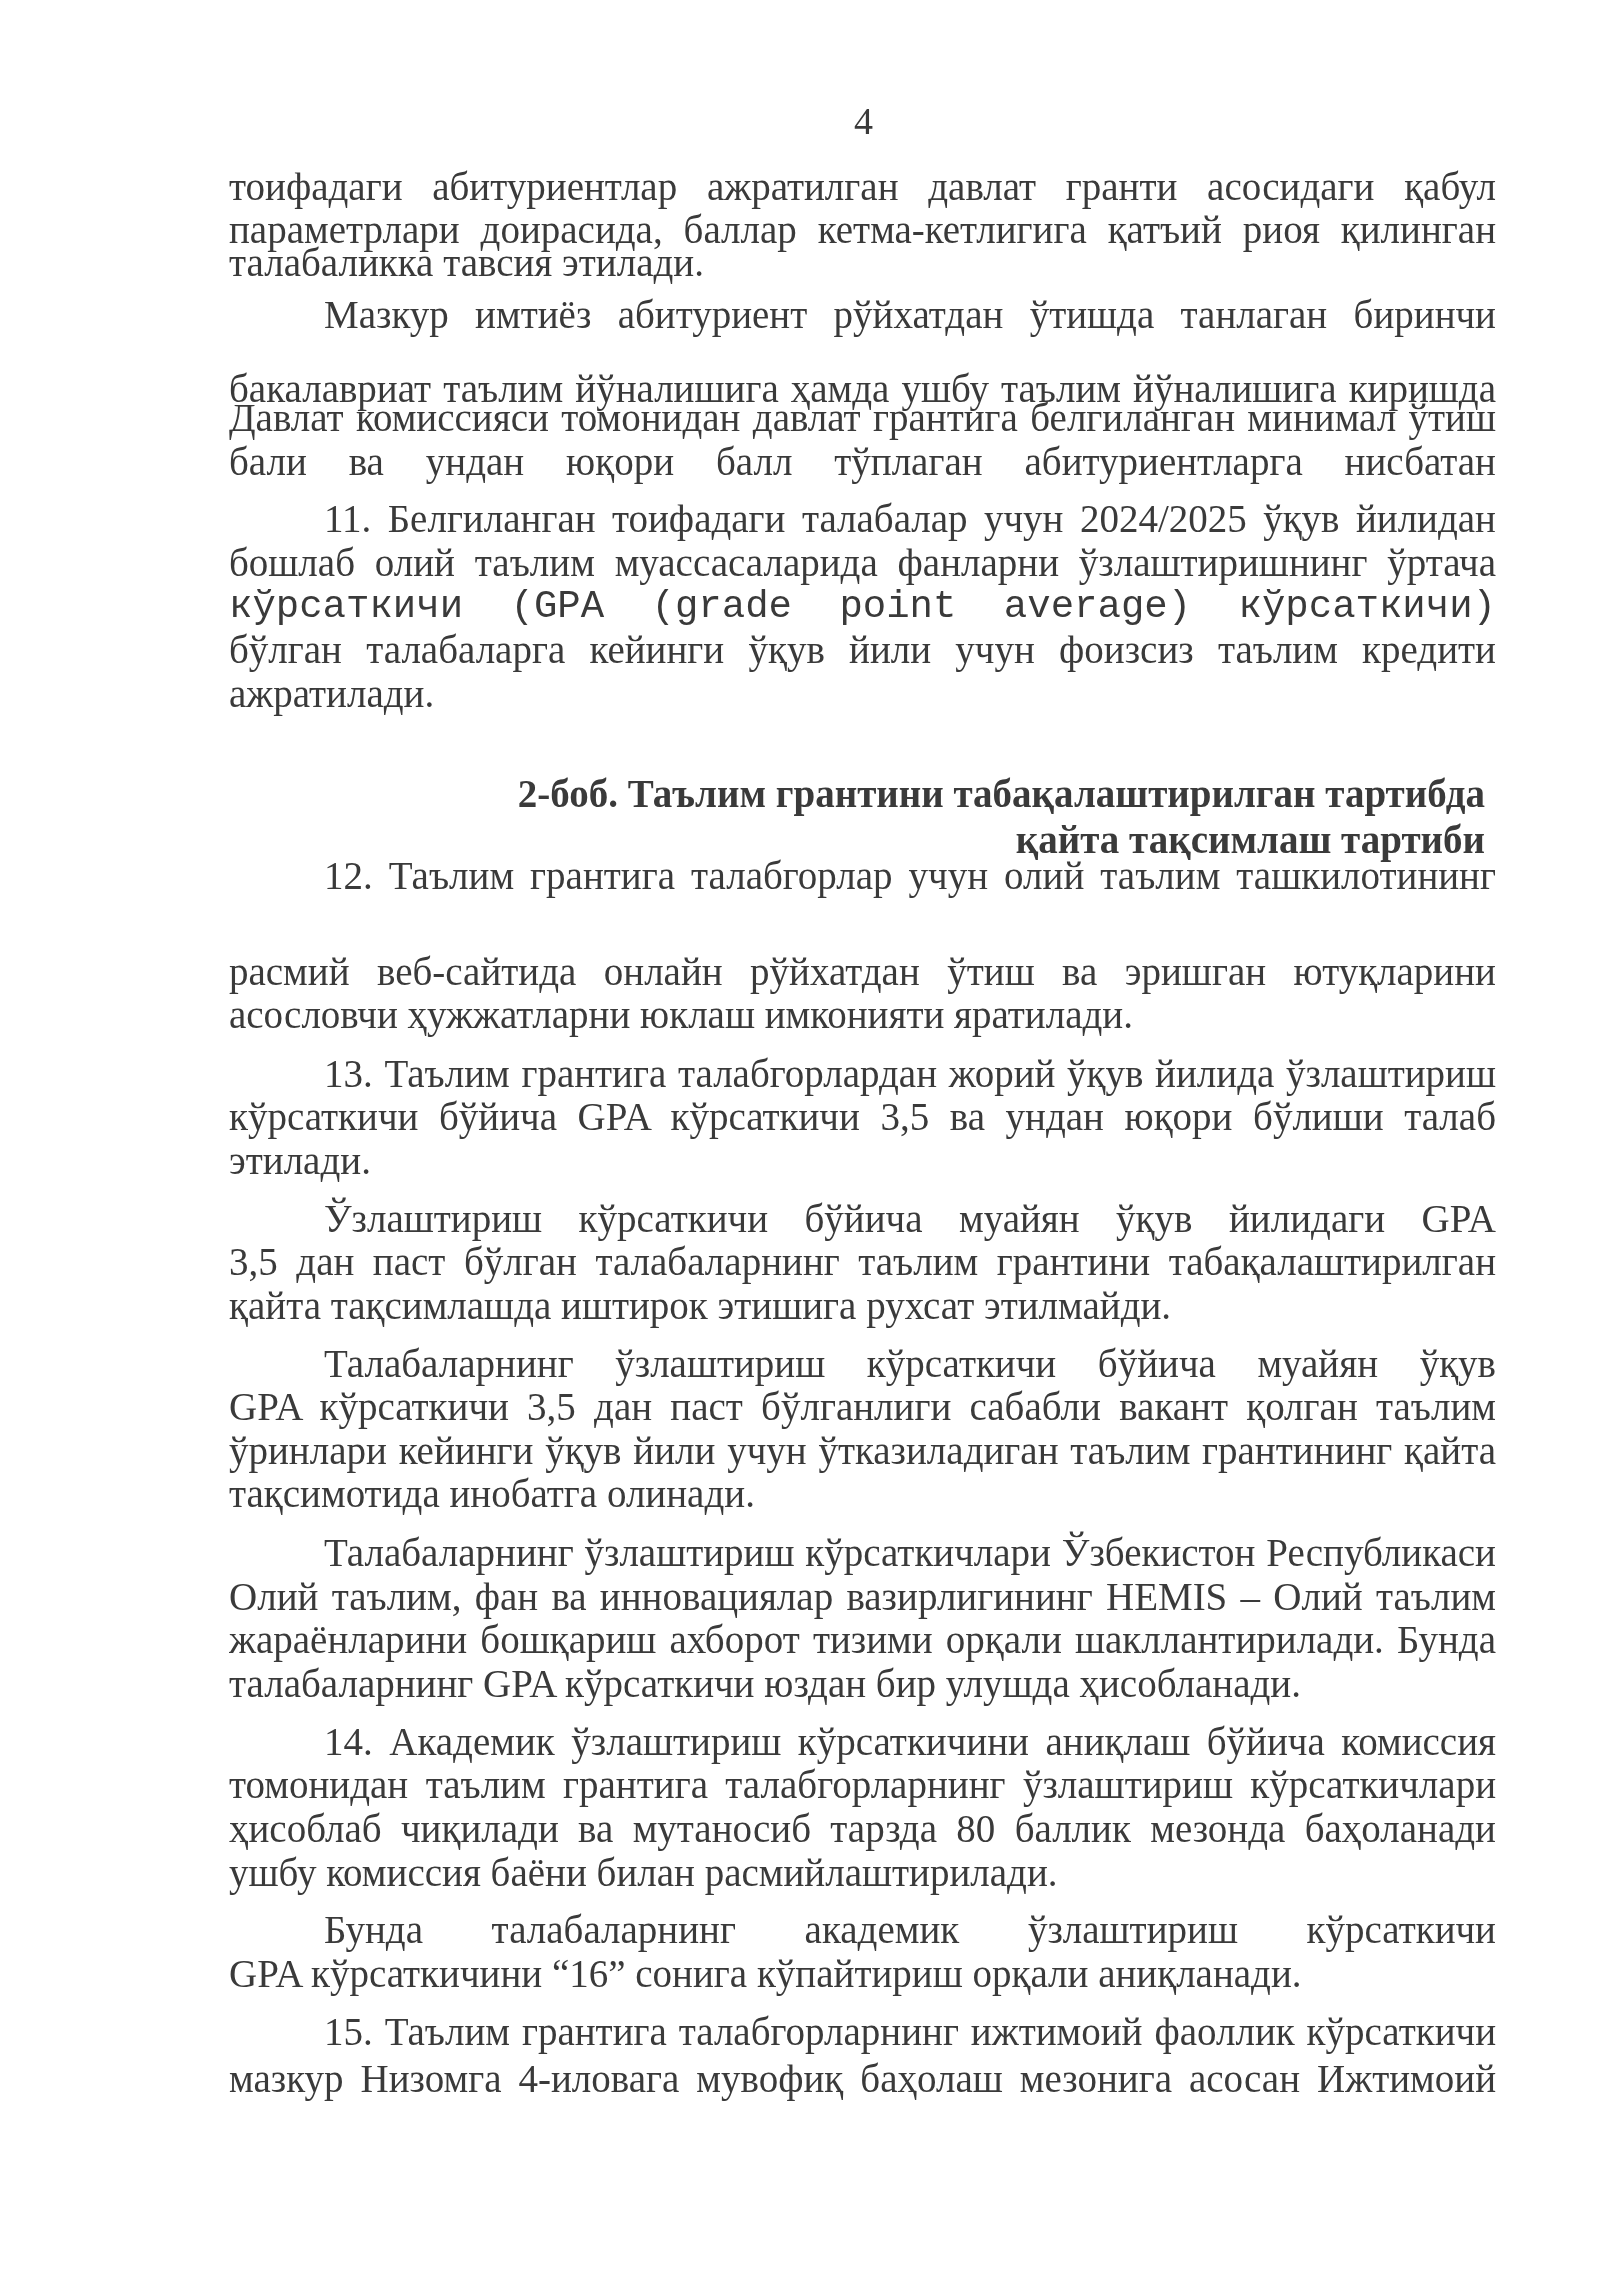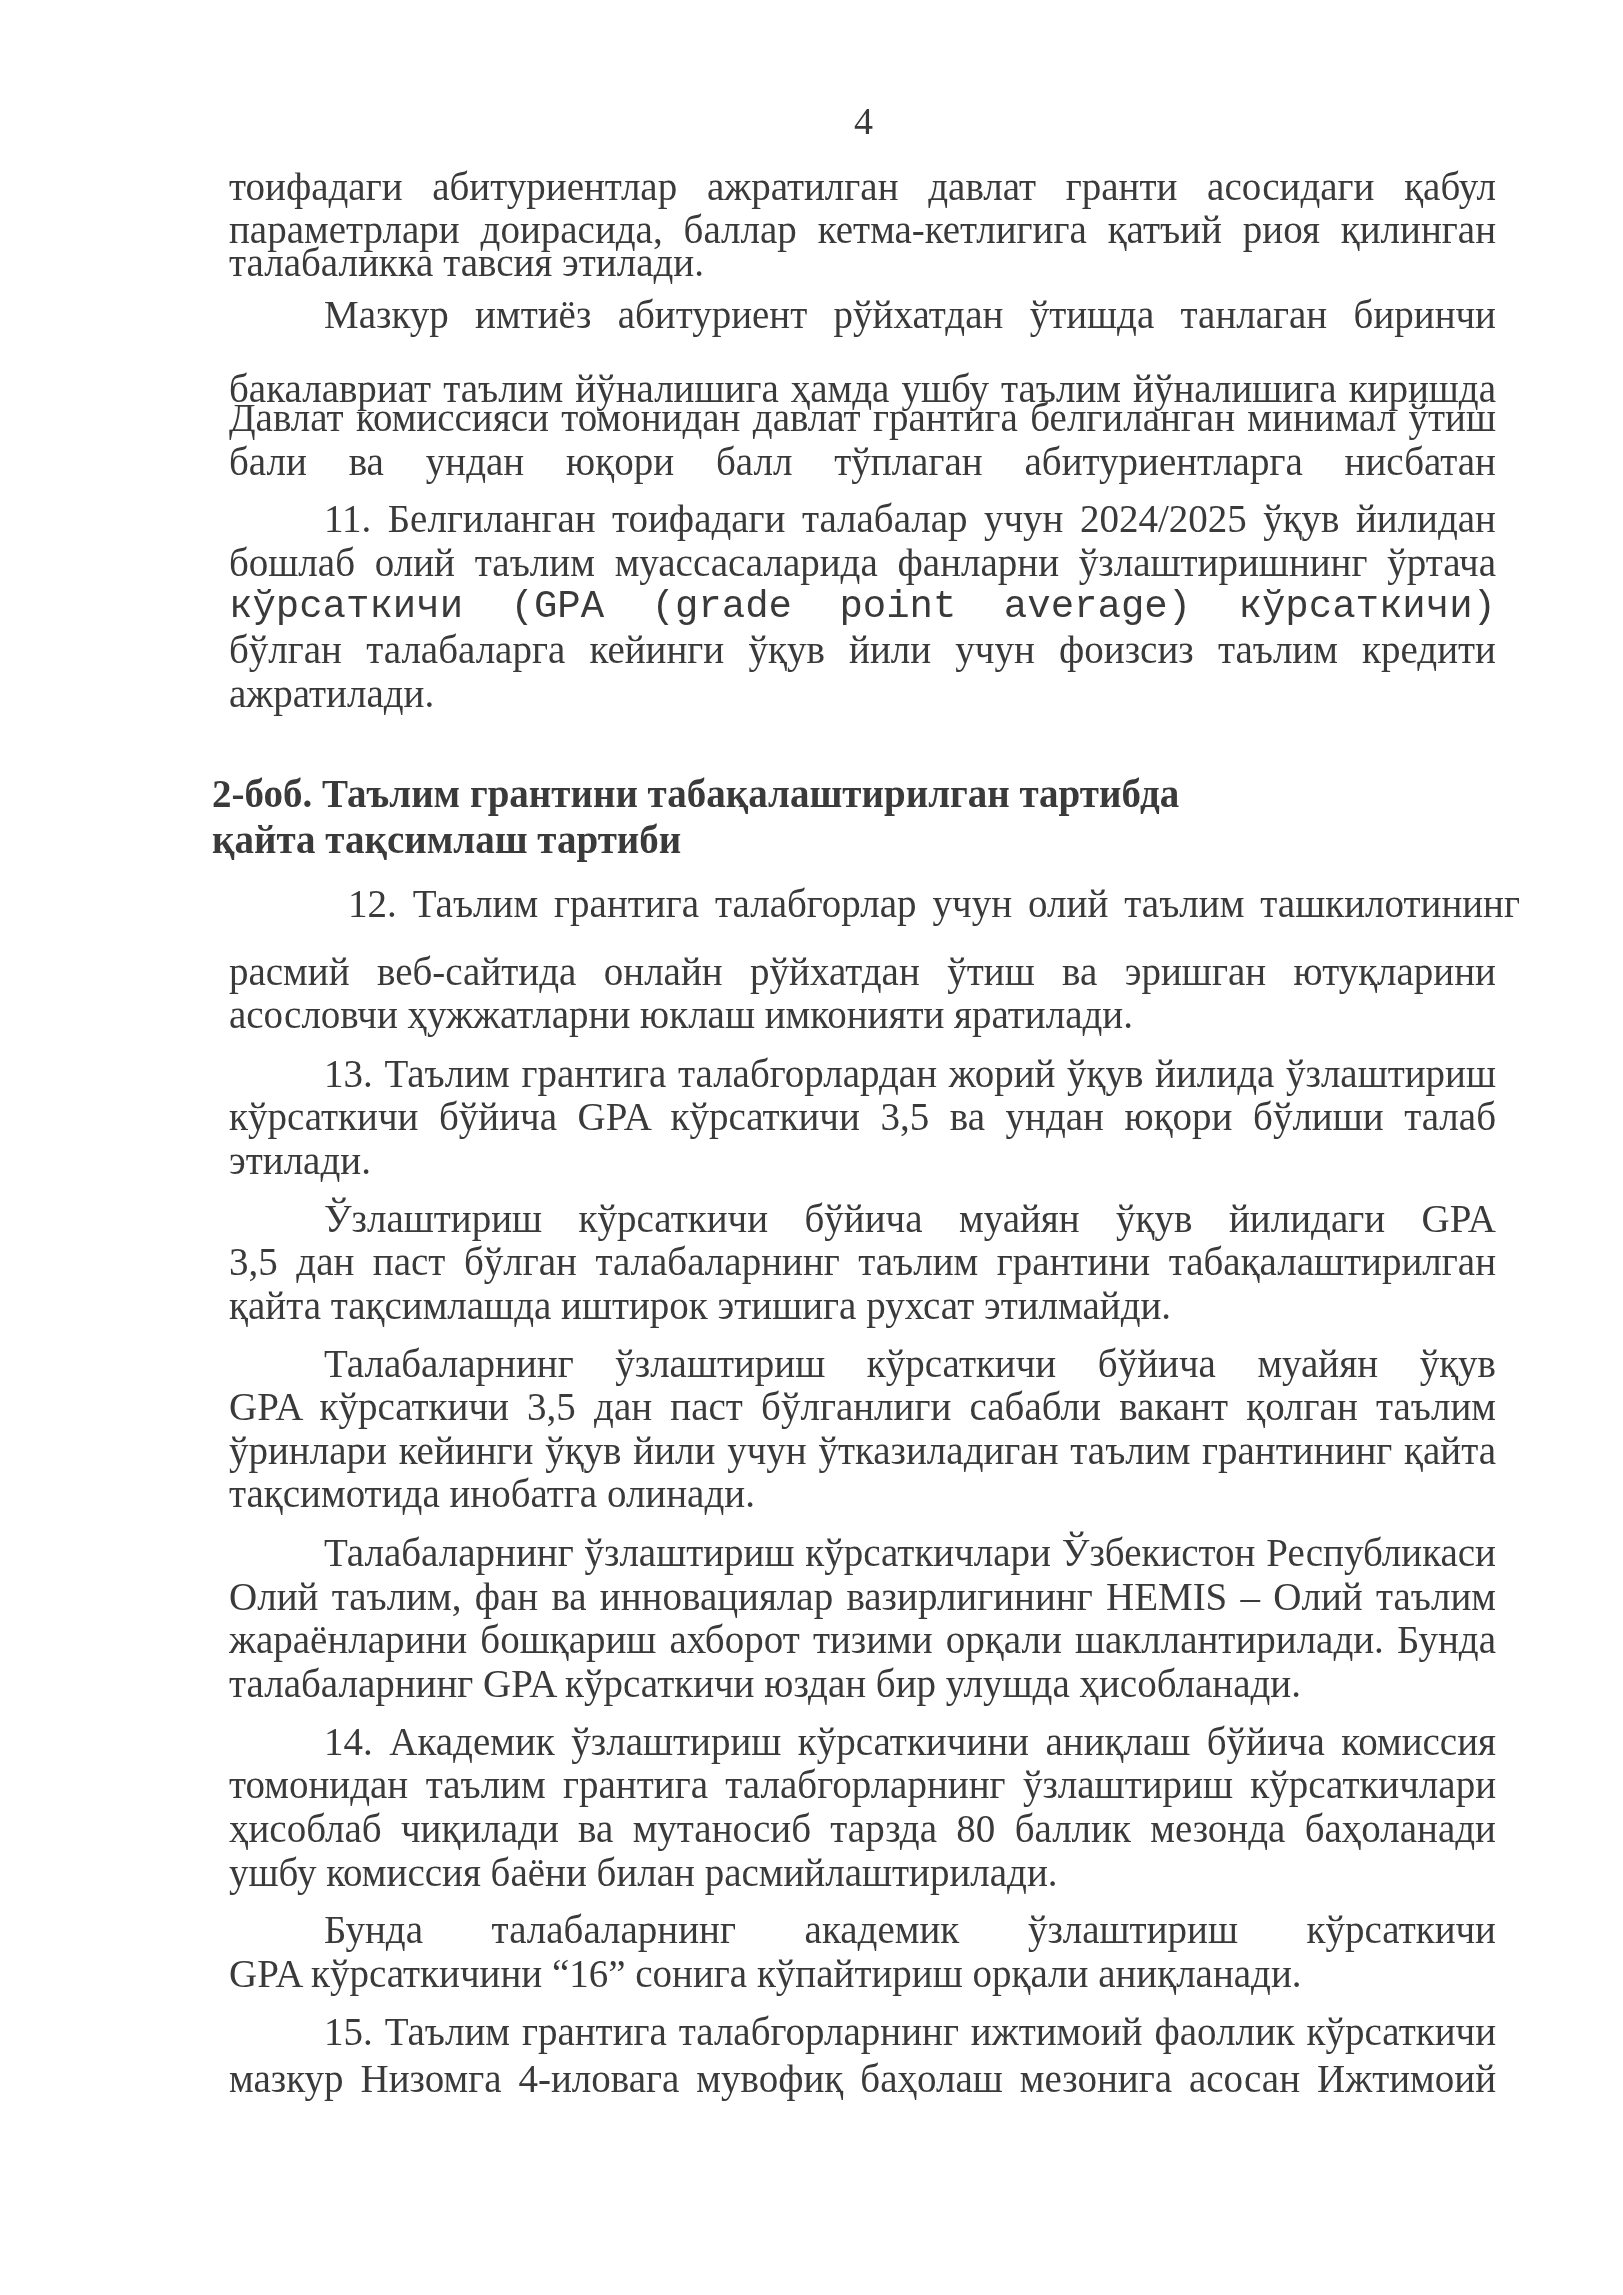--- a/index.html
+++ b/index.html
@@ -16,23 +16,23 @@
   }
   .line {
     position: absolute; left: 229px; width: 1267px;
     font-size: 39px; line-height: 46px; height: 46px;
     white-space: nowrap; overflow: visible;
     text-align: justify; text-align-last: justify;
   }
   .line.indent { left: 324px; width: 1172px; }
   .line.last { text-align-last: left; }
   .heading {
-    position: absolute; left: 212px; width: 1267px;
+    position: absolute; left: 218px; width: 1267px;
     font-size: 39px; line-height: 46px; height: 46px;
-    font-weight: bold; text-align: left; white-space: nowrap;
+    font-weight: bold; text-align: right; white-space: nowrap;
   }
 </style>
 </head>
 <body>
 
 <div class="page">
 
   <div class="page-number">4</div>
 
   <div>
@@ -55,21 +55,21 @@
     <div class="line" style="top: 627px; white-space: normal; overflow: hidden;">бўлган талабаларга кейинги ўқув йили учун фоизсиз таълим кредити</div>
     <div class="line last" style="top:671px">ажратилади.</div>
   </div>
 
   <div>
     <div class="heading" style="top:771px">2-боб. Таълим грантини табақалаштирилган тартибда</div>
     <div class="heading" style="top:817px">қайта тақсимлаш тартиби</div>
   </div>
 
   <div>
-    <div class="line indent" style="top: 881px; white-space: normal; overflow: hidden; margin-left: 24px;">12. Таълим грантига талабгорлар учун олий таълим ташкилотининг</div>
+    <div class="line indent" style="top: 853px; white-space: normal; overflow: hidden;">12. Таълим грантига талабгорлар учун олий таълим ташкилотининг</div>
     <div class="line" style="top: 949px; white-space: normal; overflow: hidden;">расмий веб-сайтида онлайн рўйхатдан ўтиш ва эришган ютуқларини</div>
     <div class="line last" style="top:992px">асословчи ҳужжатларни юклаш имконияти яратилади.</div>
   </div>
 
   <div>
     <div class="line indent" style="top: 1051px; white-space: normal; overflow: hidden;">13. Таълим грантига талабгорлардан жорий ўқув йилида ўзлаштириш</div>
     <div class="line" style="top: 1094px; white-space: normal; overflow: hidden;">кўрсаткичи бўйича GPA кўрсаткичи 3,5 ва ундан юқори бўлиши талаб</div>
     <div class="line last" style="top:1138px">этилади.</div>
   </div>
 

